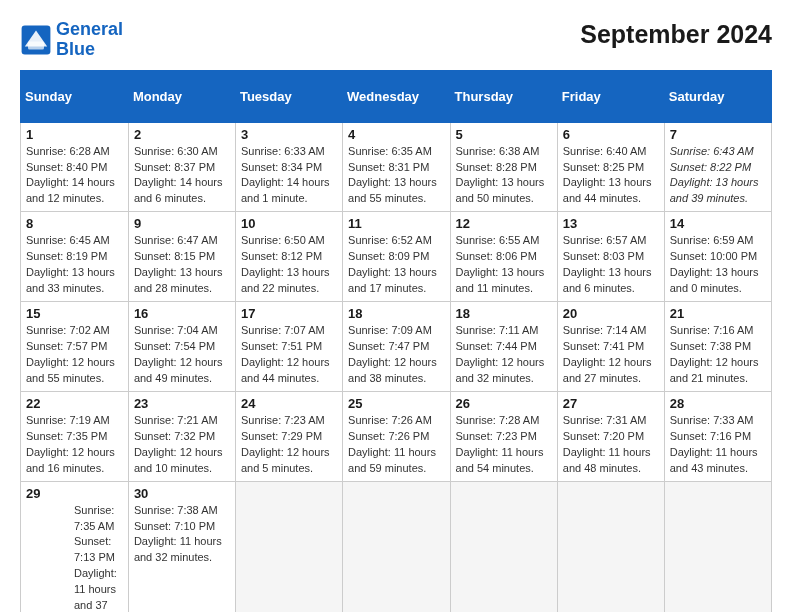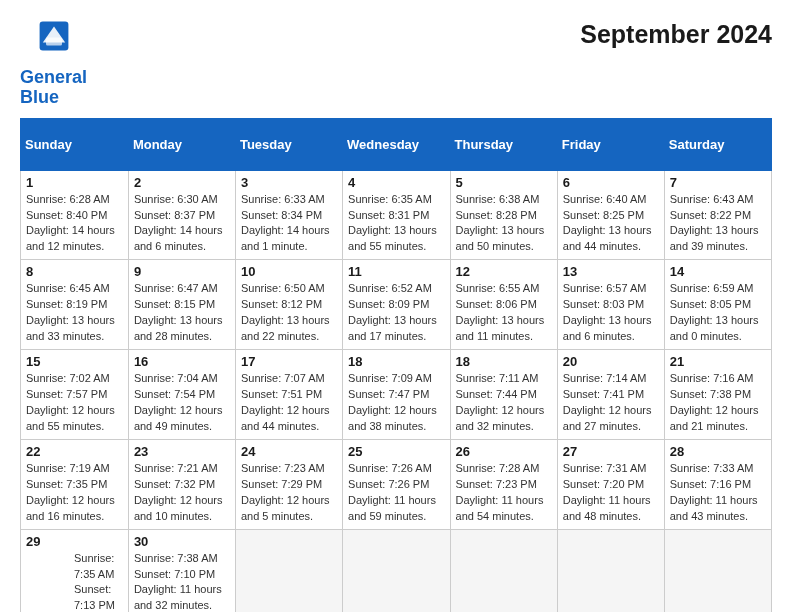--- a/index.html
+++ b/index.html
@@ -12,22 +12,21 @@
     }
     .header {
       display: flex;
       justify-content: space-between;
       align-items: flex-start;
       margin-bottom: 10px;
     }
     .logo {
       display: flex;
       align-items: center;
-      gap: 16px;
-      flex-direction: column;
+      gap: 4px;
     }
     .logo-text {
       font-size: 18px;
       font-weight: bold;
       color: #1a1a1a;
       line-height: 1.1;
     }
     .logo-text span {
       color: #1565c0;
     }
@@ -149,21 +148,21 @@
 Daylight: 13 hours and 50 minutes.</div>
         </td>
         <td>
           <div class="day-number">6</div>
           <div class="day-info" style="white-space: pre-line;">Sunrise: 6:40 AM
 Sunset: 8:25 PM
 Daylight: 13 hours and 44 minutes.</div>
         </td>
         <td>
           <div class="day-number">7</div>
-          <div class="day-info" style="white-space: pre-line;">Sunrise: 6:43 AM
+          <div class="day-info" style="white-space: pre-line; font-style: italic;">Sunrise: 6:43 AM
 Sunset: 8:22 PM
 Daylight: 13 hours and 39 minutes.</div>
         </td>
       </tr>
       <tr>
         <td>
           <div class="day-number">8</div>
           <div class="day-info" style="white-space: pre-line;">Sunrise: 6:45 AM
 Sunset: 8:19 PM
 Daylight: 13 hours and 33 minutes.</div>
@@ -194,21 +193,21 @@
         </td>
         <td>
           <div class="day-number">13</div>
           <div class="day-info" style="white-space: pre-line;">Sunrise: 6:57 AM
 Sunset: 8:03 PM
 Daylight: 13 hours and 6 minutes.</div>
         </td>
         <td>
           <div class="day-number">14</div>
           <div class="day-info" style="white-space: pre-line;">Sunrise: 6:59 AM
-Sunset: 8:05 PM
+Sunset: 10:00 PM
 Daylight: 13 hours and 0 minutes.</div>
         </td>
       </tr>
       <tr>
         <td>
           <div class="day-number">15</div>
           <div class="day-info" style="white-space: pre-line;">Sunrise: 7:02 AM
 Sunset: 7:57 PM
 Daylight: 12 hours and 55 minutes.</div>
         </td>

